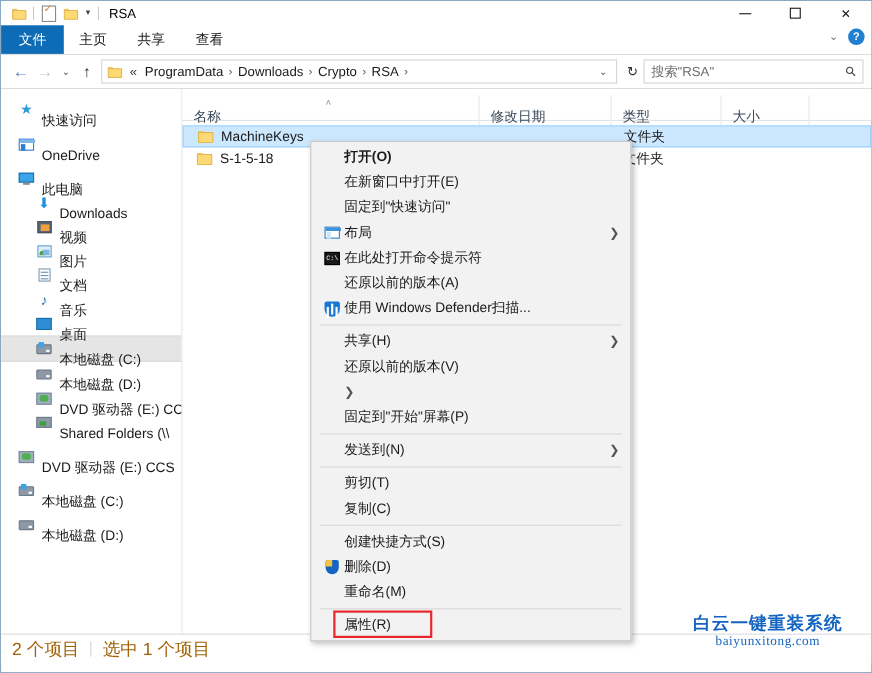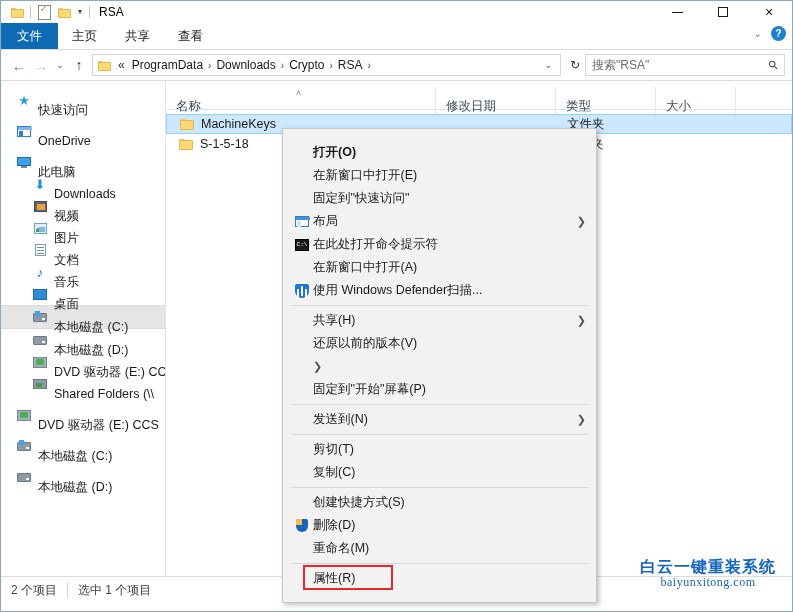--- a/index.html
+++ b/index.html
@@ -176,24 +176,24 @@
   .cell.date{width:120px;padding-left:10px;}
   .cell.type{width:100px;padding-left:10px;}
   .cell.size{width:80px;padding-left:10px;}
   .row-folder{
     width:14px;height:11px;position:relative;display:block;margin-right:7px;flex:none;
   }
   .row-folder:before{content:"";position:absolute;left:0;top:0px;width:6px;height:2px;background:#f0c674;border-radius:1px 1px 0 0;}
   .row-folder:after{content:"";position:absolute;left:0;top:1px;width:14px;height:10px;background:#fcd975;border:1px solid #e0b94f;box-sizing:border-box;border-radius:0 1px 1px 1px;}
   
   .ctxmenu{
-    position:absolute;left:281px;top:127px;width:315px;
+    position:absolute;left:281px;top:127px;width:292px;
     background:#f2f2f2;border:1px solid #c6c6c6;
     box-shadow:2px 2px 5px rgba(0,0,0,0.25);
-    padding:12px 0;box-sizing:border-box;z-index:40;
+    padding:2px 0;box-sizing:border-box;z-index:40;
   }
   .mi{
     height:23px;display:flex;align-items:center;position:relative;
     font-size:12.5px;color:#1a1a1a;padding-left:8px;box-sizing:border-box;
   }
   .mi.bold{font-weight:bold;}
   .mi-ic{width:22px;display:inline-flex;align-items:center;justify-content:center;flex:none;}
   .mi-lbl{flex:1;}
   .mi-arrow{font-size:11px;color:#555;padding-right:10px;}
   .msep{height:1px;background:#d7d7d7;margin:3px 8px 3px 8px;}
@@ -233,25 +233,25 @@
   }
   .ic-uac:after{
     content:"";position:absolute;left:0;top:0;width:6px;height:6px;
     background:#f5c242;border-radius:2px 0 0 0;
   }
   
   .statusbar{
     height:26px;border-top:1px solid #dcdcdc;background:#fff;
     display:flex;align-items:center;position:relative;
   }
-  .st-item{font-size:12px;color:#404040;padding:0 10px;}
+  .st-item{font-size:16px;color:#a16207;padding:0 10px;}
   .st-sep{width:1px;height:14px;background:#d5d5d5;}
   
   .watermark{
-    position:absolute;right:16px;bottom:22px;text-align:center;z-index:60;
+    position:absolute;right:26px;bottom:22px;text-align:center;z-index:60;
     pointer-events:none;
   }
   .wm-cn{
     font-size:16px;font-weight:bold;color:#1565c0;letter-spacing:1px;
     font-family:"DejaVu Sans",sans-serif;line-height:1.1;
   }
   .wm-en{
     font-size:12px;color:#1565c0;letter-spacing:0.5px;
     font-family:"Liberation Serif","DejaVu Serif",serif;line-height:1.1;
   }
@@ -490,21 +490,21 @@
       <span class="mi-arrow">❯</span>
     </div>
     <div class="mi">
       <span class="mi-ic">
           <span class="ic-cmd">C:\</span>
         </span>
       <span class="mi-lbl">在此处打开命令提示符</span>
     </div>
     <div class="mi">
       <span class="mi-ic"></span>
-      <span class="mi-lbl">在新窗口中打开(A)</span>
+      <span class="mi-lbl">还原以前的版本(A)</span>
     </div>
     <div class="mi">
       <span class="mi-ic">
           <span class="ic-defender"></span>
         </span>
       <span class="mi-lbl">使用 Windows Defender扫描...</span>
     </div>
     <div class="msep"></div>
     <div class="mi">
       <span class="mi-ic"></span>

